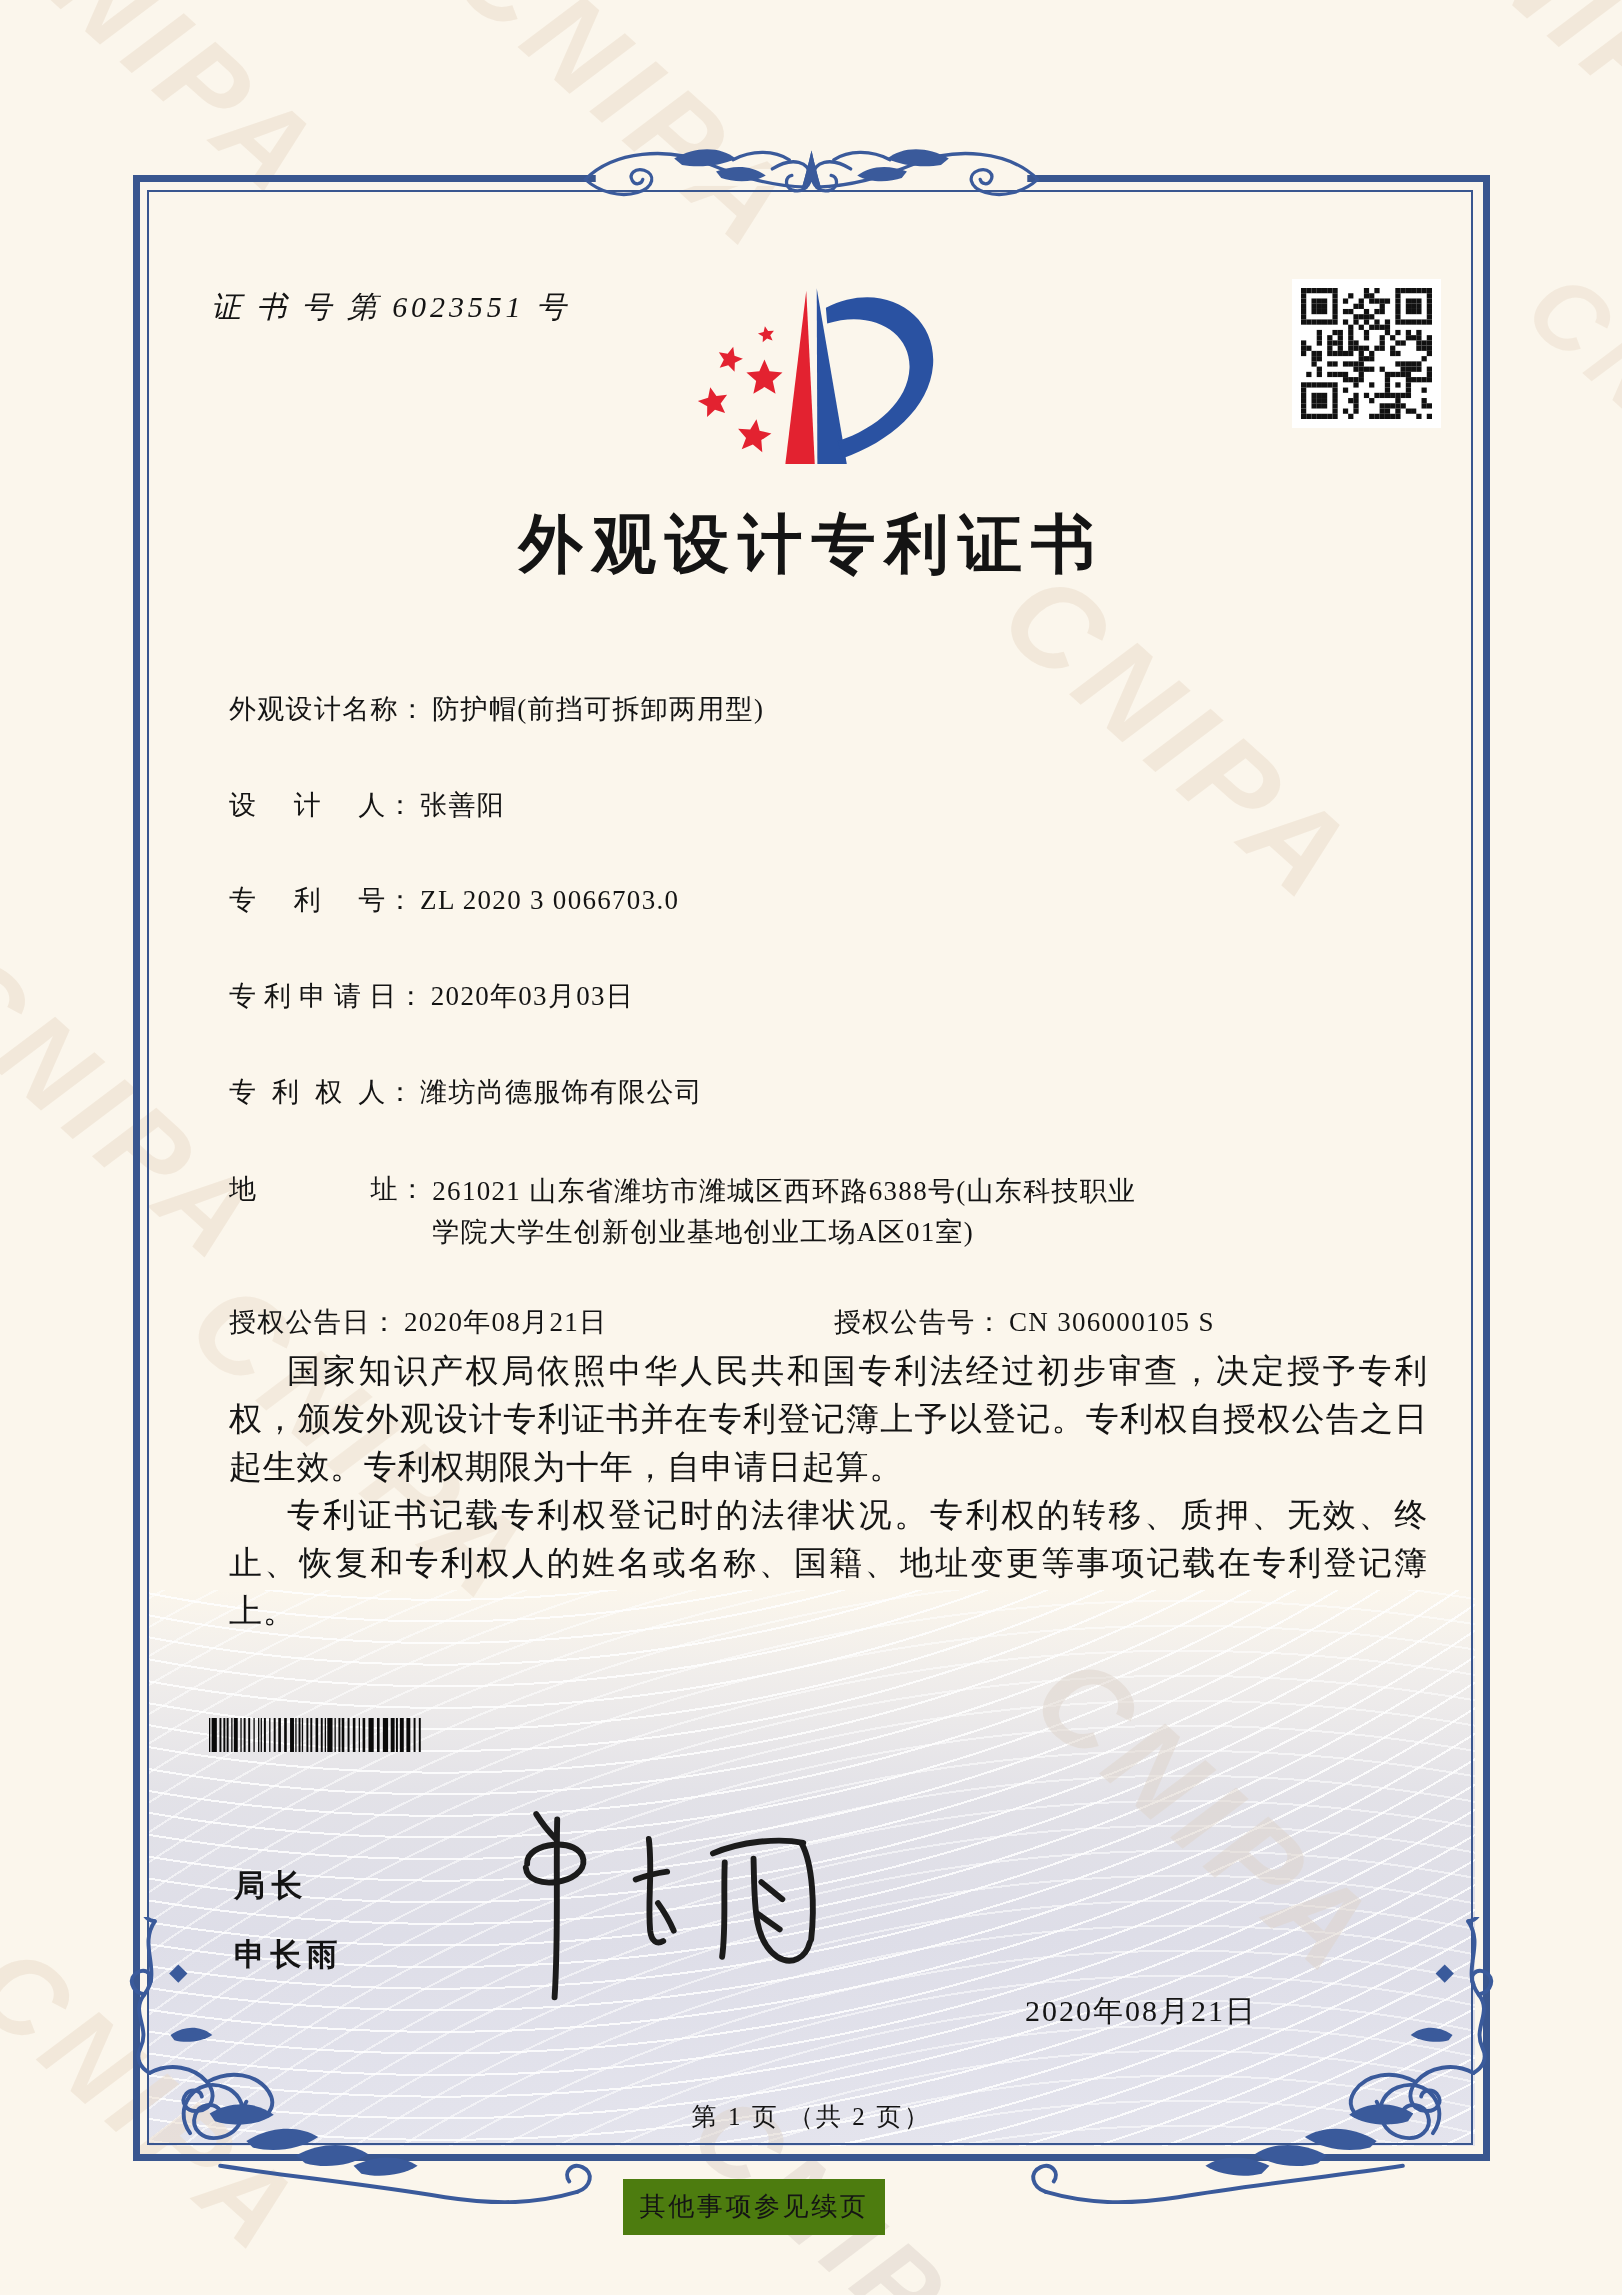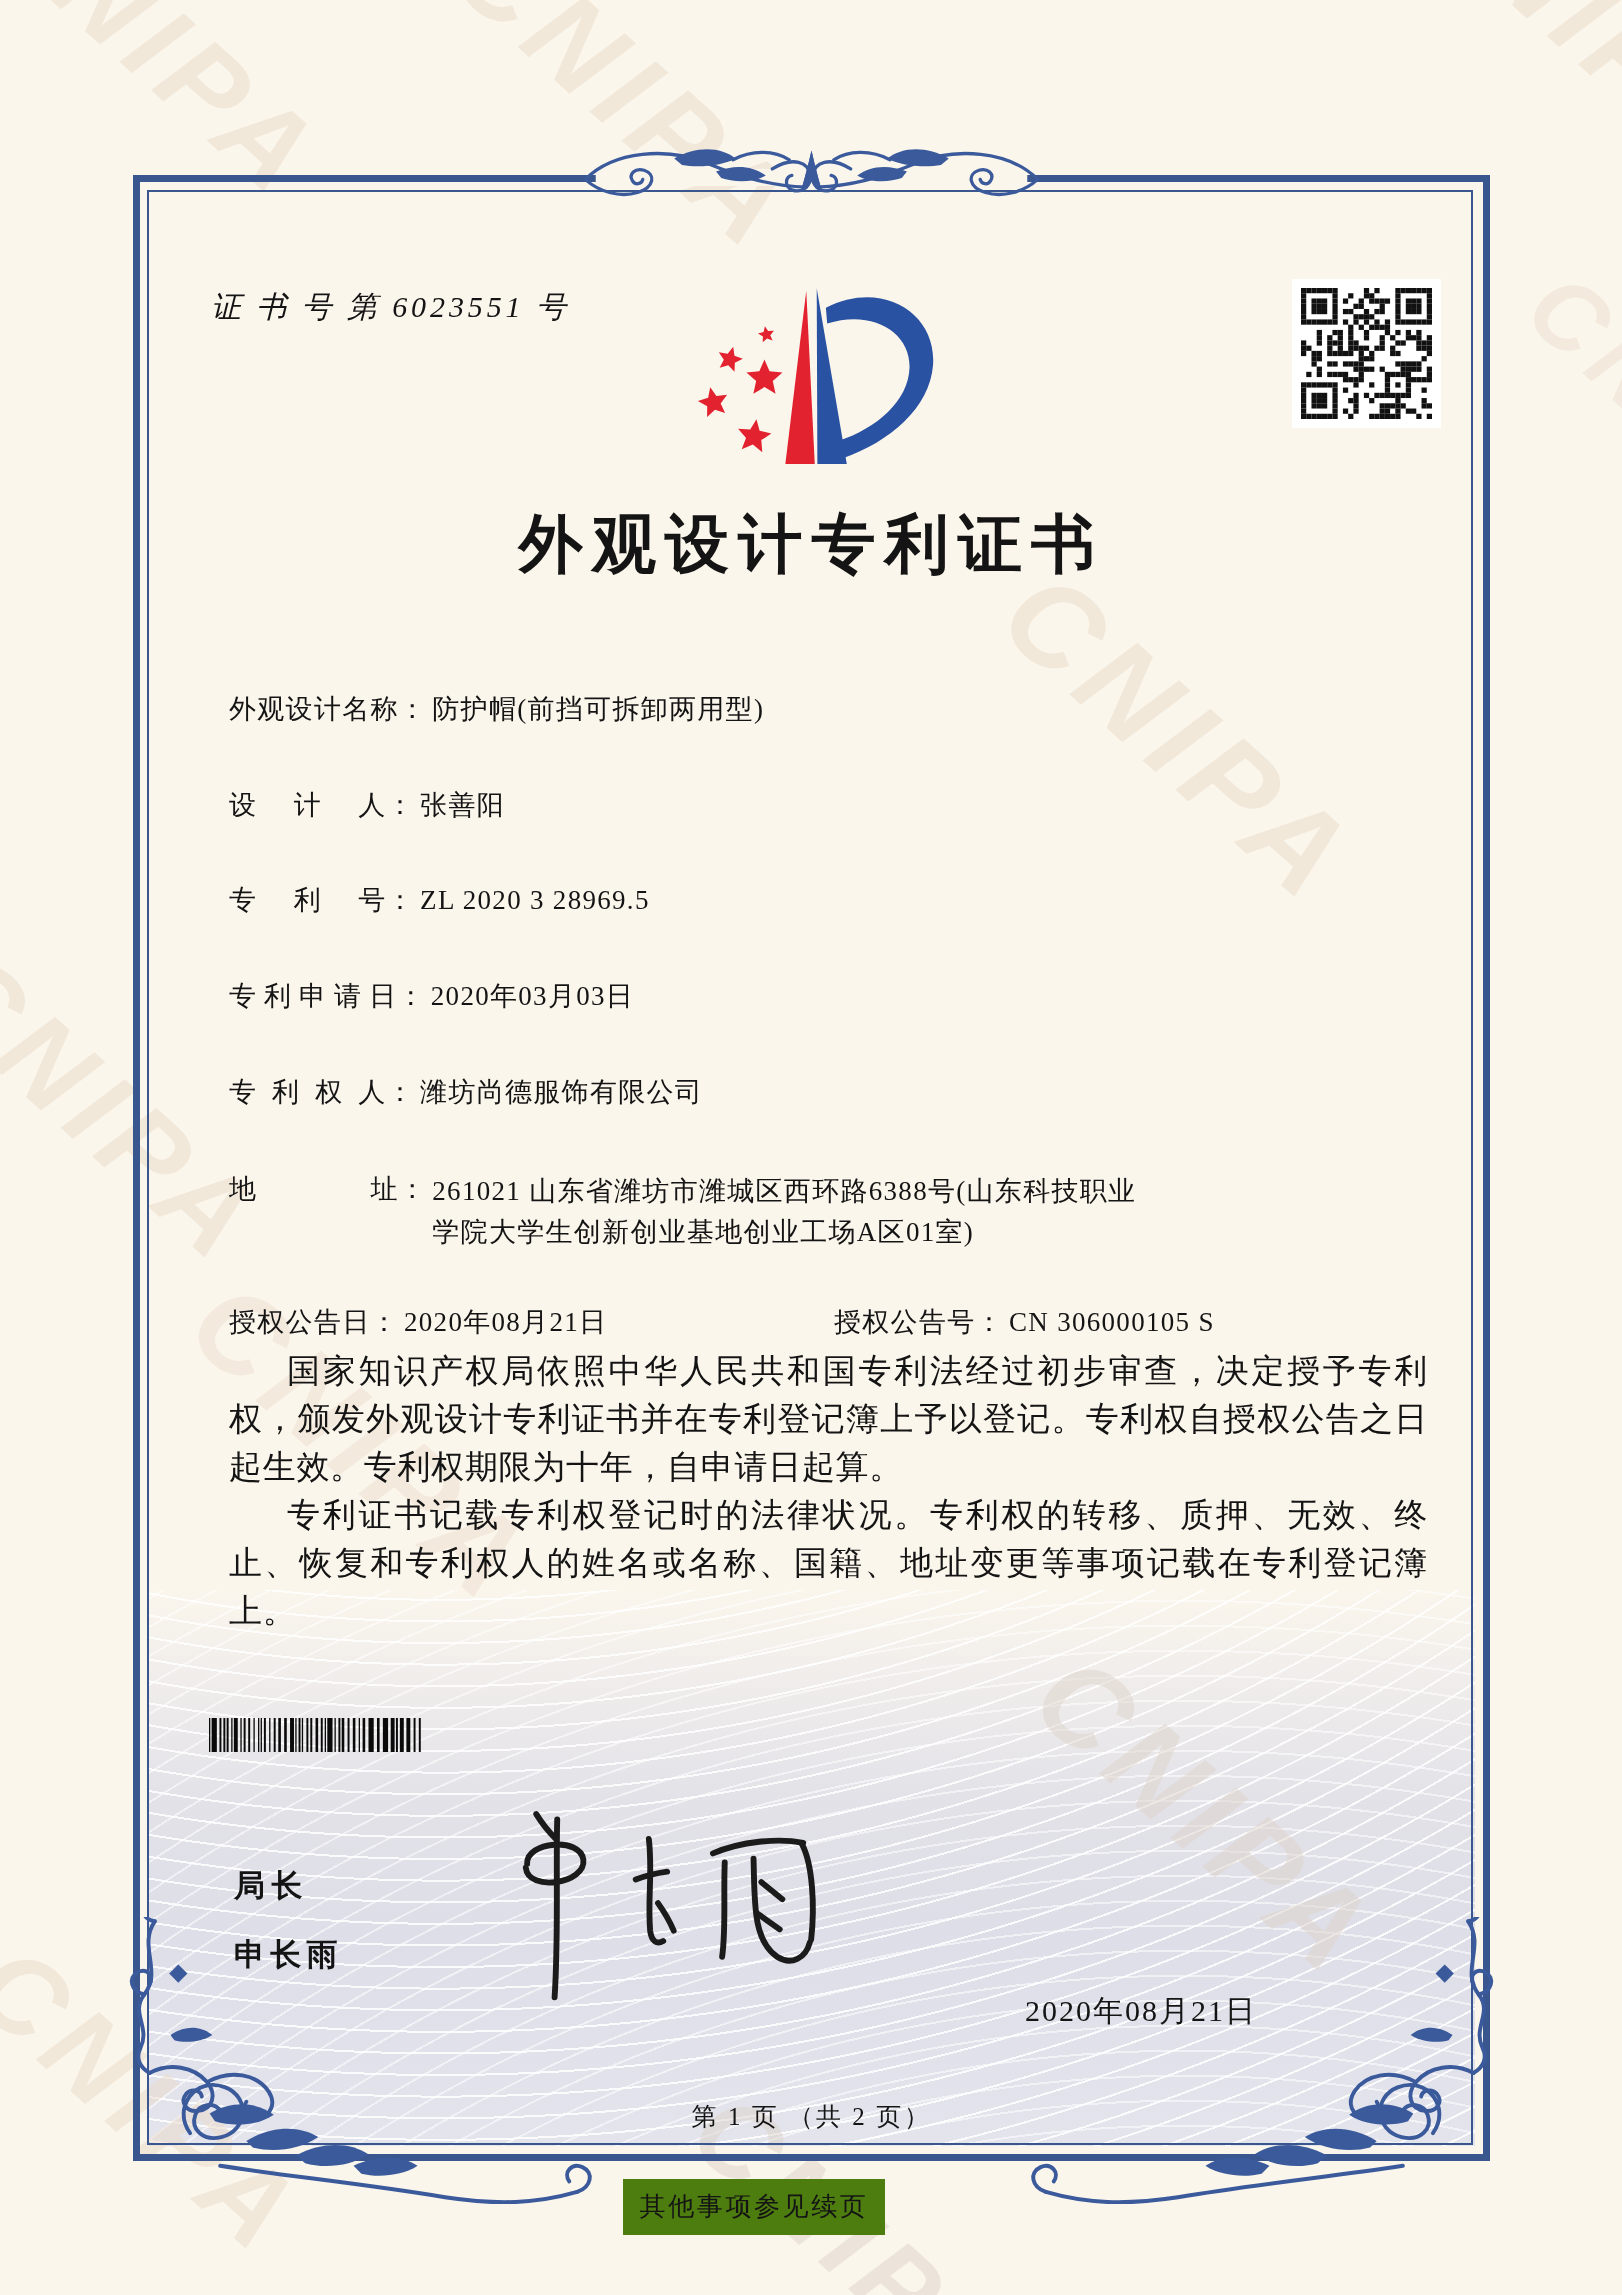--- a/index.html
+++ b/index.html
@@ -472,21 +472,21 @@
 
     <div class="title">外观设计专利证书</div>
 
     <div class="frow r1">
       <span class="lbl">外观设计名称：</span><span class="val">防护帽(前挡可拆卸两用型)</span>
     </div>
     <div class="frow r2">
       <span class="lbl">设　 计　 人：</span><span class="val">张善阳</span>
     </div>
     <div class="frow r3">
-      <span class="lbl">专　 利　 号：</span><span class="val">ZL 2020 3 28969.5</span>
+      <span class="lbl">专　 利　 号：</span><span class="val">ZL 2020 3 0066703.0</span>
     </div>
     <div class="frow r4">
       <span class="lbl">专 利 申 请 日：</span><span class="val">2020年03月03日</span>
     </div>
     <div class="frow r5">
       <span class="lbl">专 利 权 人：</span><span class="val">潍坊尚德服饰有限公司</span>
     </div>
     <div class="frow r6">
       <span class="lbl">地　　　　址：</span><span class="vblock"><span>261021 山东省潍坊市潍城区西环路6388号(山东科技职业</span><br><span>学院大学生创新创业基地创业工场A区01室)</span></span>
     </div>

